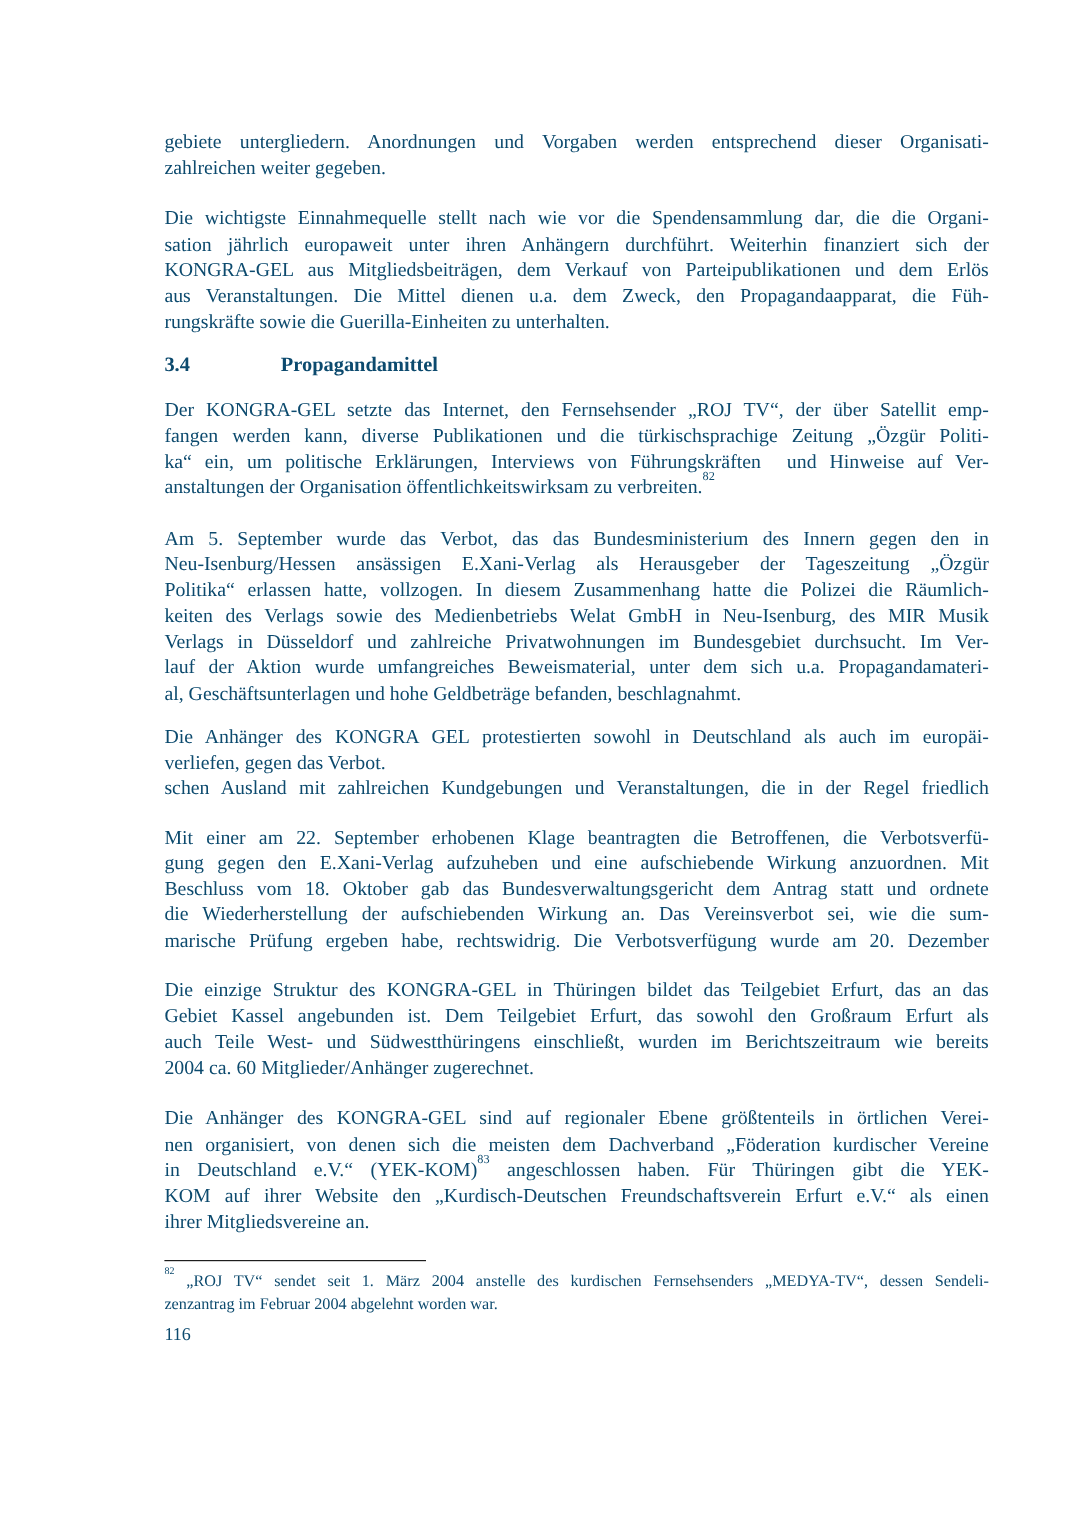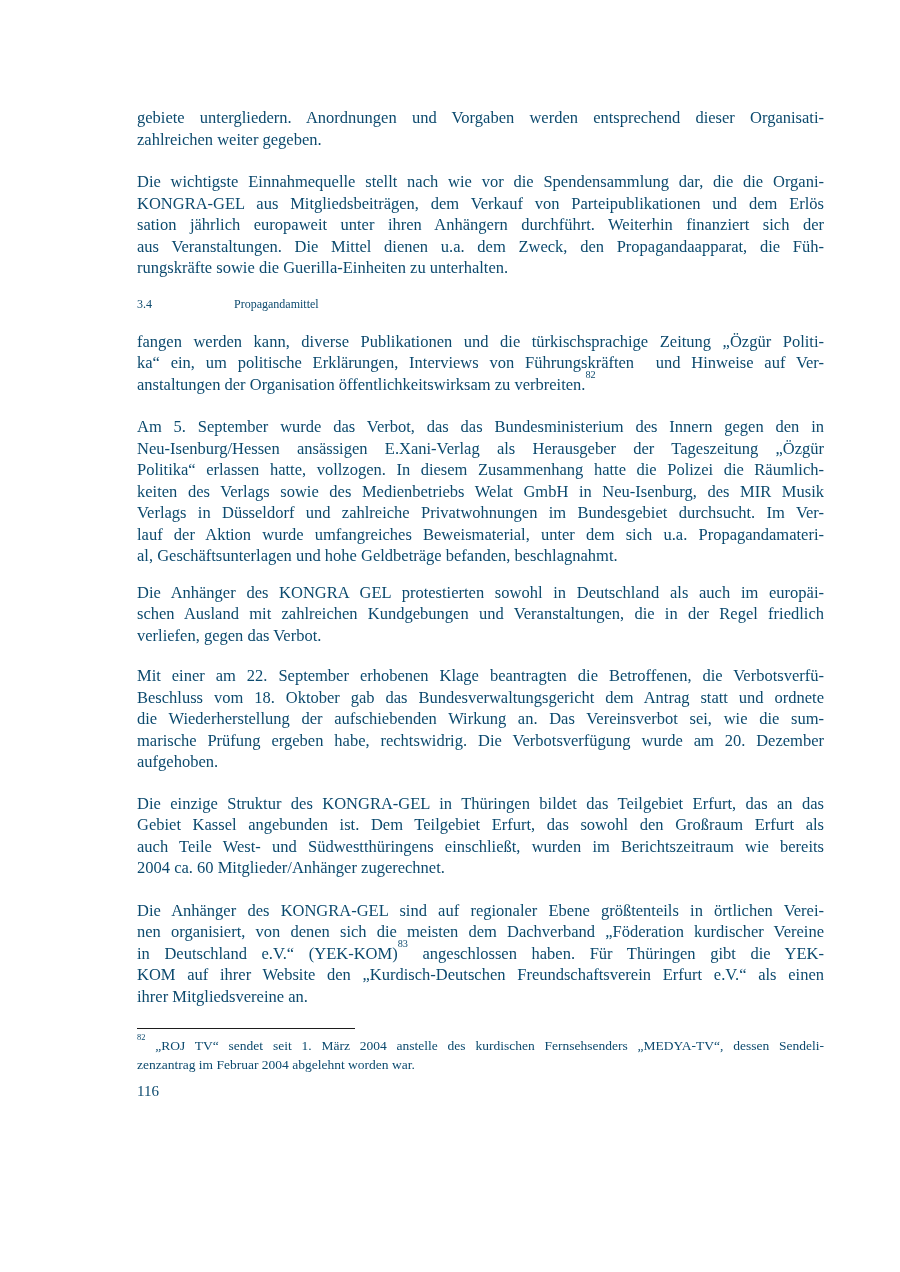--- a/index.html
+++ b/index.html
@@ -11,21 +11,21 @@
     color:#0c4a6e;
     font-family:"Liberation Serif","DejaVu Serif",serif;
     overflow:hidden;
     margin-left:32px;
   }
   .content { position:absolute; left:105px; top:107px; width:687px; }
   .par { font-size:16.5px; line-height:21.5px; }
   .tline { text-align:justify; text-align-last:justify; hyphens:none; white-space:normal; }
   .tline.last { text-align-last:left; }
   sup.fnref { font-size:0.62em; line-height:0; position:relative; top:-0.48em; }
-  .heading { font-weight:normal; font-size:12px; line-height:22px; }
+  .heading { font-weight:bold; font-size:17px; line-height:22px; }
   .hnum { display:inline-block; width:97px; }
   .fn-rule { width:218px; border-top:1.6px solid #1d1d1d; margin-top:21px; }
   .footnotes { font-size:13.5px; line-height:19.2px; margin-top:7px; }
   .fn .indent1 { padding-left:5px; }
   .page-number { text-align:left; font-size:15px; margin-top:9px; }
   
   .mt21 { margin-top:21px; }
   .mt20 { margin-top:20px; }
   .mt19 { margin-top:19px; }
   .mt16 { margin-top:16px; }
@@ -39,60 +39,61 @@
 <div class="page">
   <div class="content">
 
     <div class="par">
         <div class="tline">gebiete untergliedern. Anordnungen und Vorgaben werden entsprechend dieser Organisati-</div>
         <div class="tline last">zahlreichen weiter gegeben.</div>
       </div>
 
     <div class="par mt21">
         <div class="tline">Die wichtigste Einnahmequelle stellt nach wie vor die Spendensammlung dar, die die Organi-</div>
+        <div class="tline">sation jährlich europaweit unter ihren Anhängern durchführt. Weiterhin finanziert sich der</div>
         <div class="tline">KONGRA-GEL aus Mitgliedsbeiträgen, dem Verkauf von Parteipublikationen und dem Erlös</div>
-        <div class="tline">sation jährlich europaweit unter ihren Anhängern durchführt. Weiterhin finanziert sich der</div>
         <div class="tline">aus Veranstaltungen. Die Mittel dienen u.a. dem Zweck, den Propagandaapparat, die Füh-</div>
         <div class="tline last">rungskräfte sowie die Guerilla-Einheiten zu unterhalten.</div>
       </div>
 
     <div class="heading mt14">
       <span class="hnum">3.4</span><span>Propagandamittel</span>
     </div>
 
     <div class="par mt16">
       <div>
+          <div class="tline">Der KONGRA-GEL setzte das Internet, den Fernsehsender „ROJ TV“, der über Satellit emp-</div>
           <div class="tline">fangen werden kann, diverse Publikationen und die türkischsprachige Zeitung „Özgür Politi-</div>
           <div class="tline">ka“ ein, um politische Erklärungen, Interviews von Führungskräften&nbsp; und Hinweise auf Ver-</div>
         </div>
       <div class="tline last"><span>anstaltungen der Organisation öffentlichkeitswirksam zu verbreiten.</span><sup class="fnref">82</sup></div>
     </div>
 
     <div class="par mt21">
         <div class="tline">Am 5. September wurde das Verbot, das das Bundesministerium des Innern gegen den in</div>
         <div class="tline">Neu-Isenburg/Hessen ansässigen E.Xani-Verlag als Herausgeber der Tageszeitung „Özgür</div>
         <div class="tline">Politika“ erlassen hatte, vollzogen. In diesem Zusammenhang hatte die Polizei die Räumlich-</div>
         <div class="tline">keiten des Verlags sowie des Medienbetriebs Welat GmbH in Neu-Isenburg, des MIR Musik</div>
         <div class="tline">Verlags in Düsseldorf und zahlreiche Privatwohnungen im Bundesgebiet durchsucht. Im Ver-</div>
         <div class="tline">lauf der Aktion wurde umfangreiches Beweismaterial, unter dem sich u.a. Propagandamateri-</div>
         <div class="tline last">al, Geschäftsunterlagen und hohe Geldbeträge befanden, beschlagnahmt.</div>
       </div>
 
     <div class="par mt15">
         <div class="tline">Die Anhänger des KONGRA GEL protestierten sowohl in Deutschland als auch im europäi-</div>
+        <div class="tline last">verliefen, gegen das Verbot.</div>
         <div class="tline">schen Ausland mit zahlreichen Kundgebungen und Veranstaltungen, die in der Regel friedlich</div>
-        <div class="tline last">verliefen, gegen das Verbot.</div>
       </div>
 
     <div class="par mt19">
         <div class="tline">Mit einer am 22. September erhobenen Klage beantragten die Betroffenen, die Verbotsverfü-</div>
+        <div class="tline">gung gegen den E.Xani-Verlag aufzuheben und eine aufschiebende Wirkung anzuordnen. Mit</div>
         <div class="tline">Beschluss vom 18. Oktober gab das Bundesverwaltungsgericht dem Antrag statt und ordnete</div>
         <div class="tline">die Wiederherstellung der aufschiebenden Wirkung an. Das Vereinsverbot sei, wie die sum-</div>
         <div class="tline">marische Prüfung ergeben habe, rechtswidrig. Die Verbotsverfügung wurde am 20. Dezember</div>
-        <div class="tline last">aufgehoben.</div>
       </div>
 
 
     <div class="par mt20">
         <div class="tline">Die einzige Struktur des KONGRA-GEL in Thüringen bildet das Teilgebiet Erfurt, das an das</div>
         <div class="tline">Gebiet Kassel angebunden ist. Dem Teilgebiet Erfurt, das sowohl den Großraum Erfurt als</div>
         <div class="tline">auch Teile West- und Südwestthüringens einschließt, wurden im Berichtszeitraum wie bereits</div>
         <div class="tline last">2004 ca. 60 Mitglieder/Anhänger zugerechnet.</div>
       </div>
 

